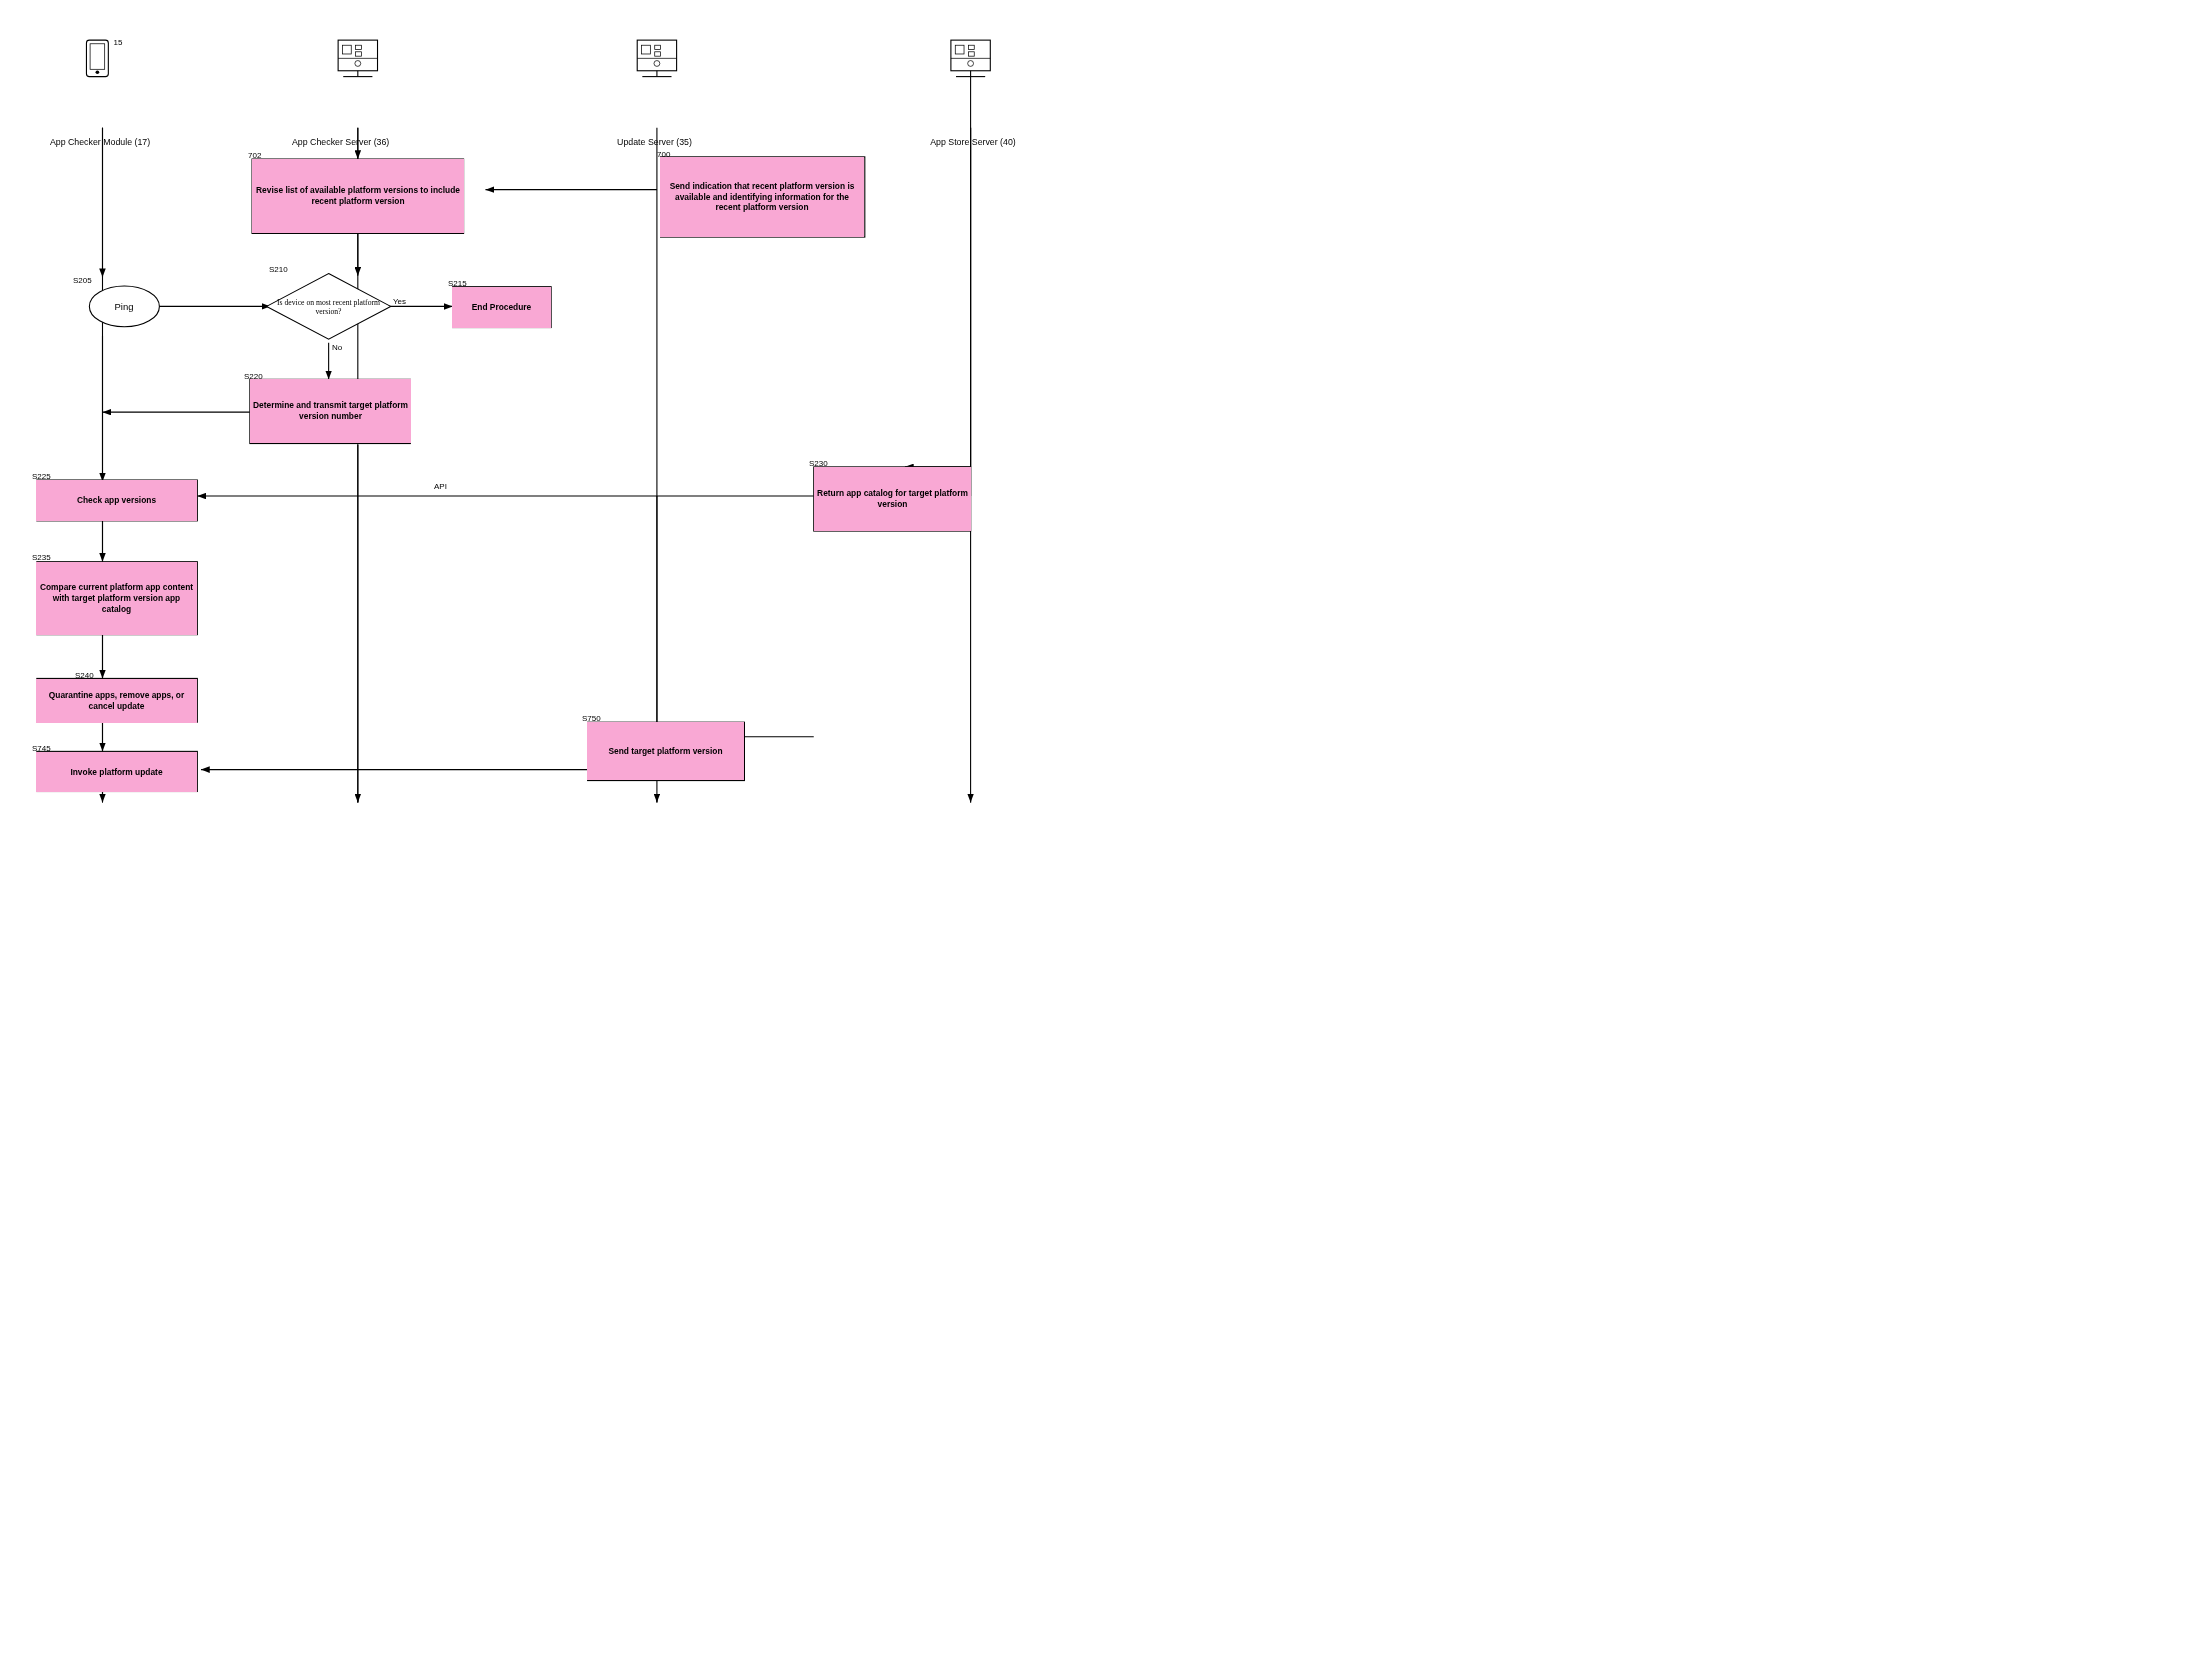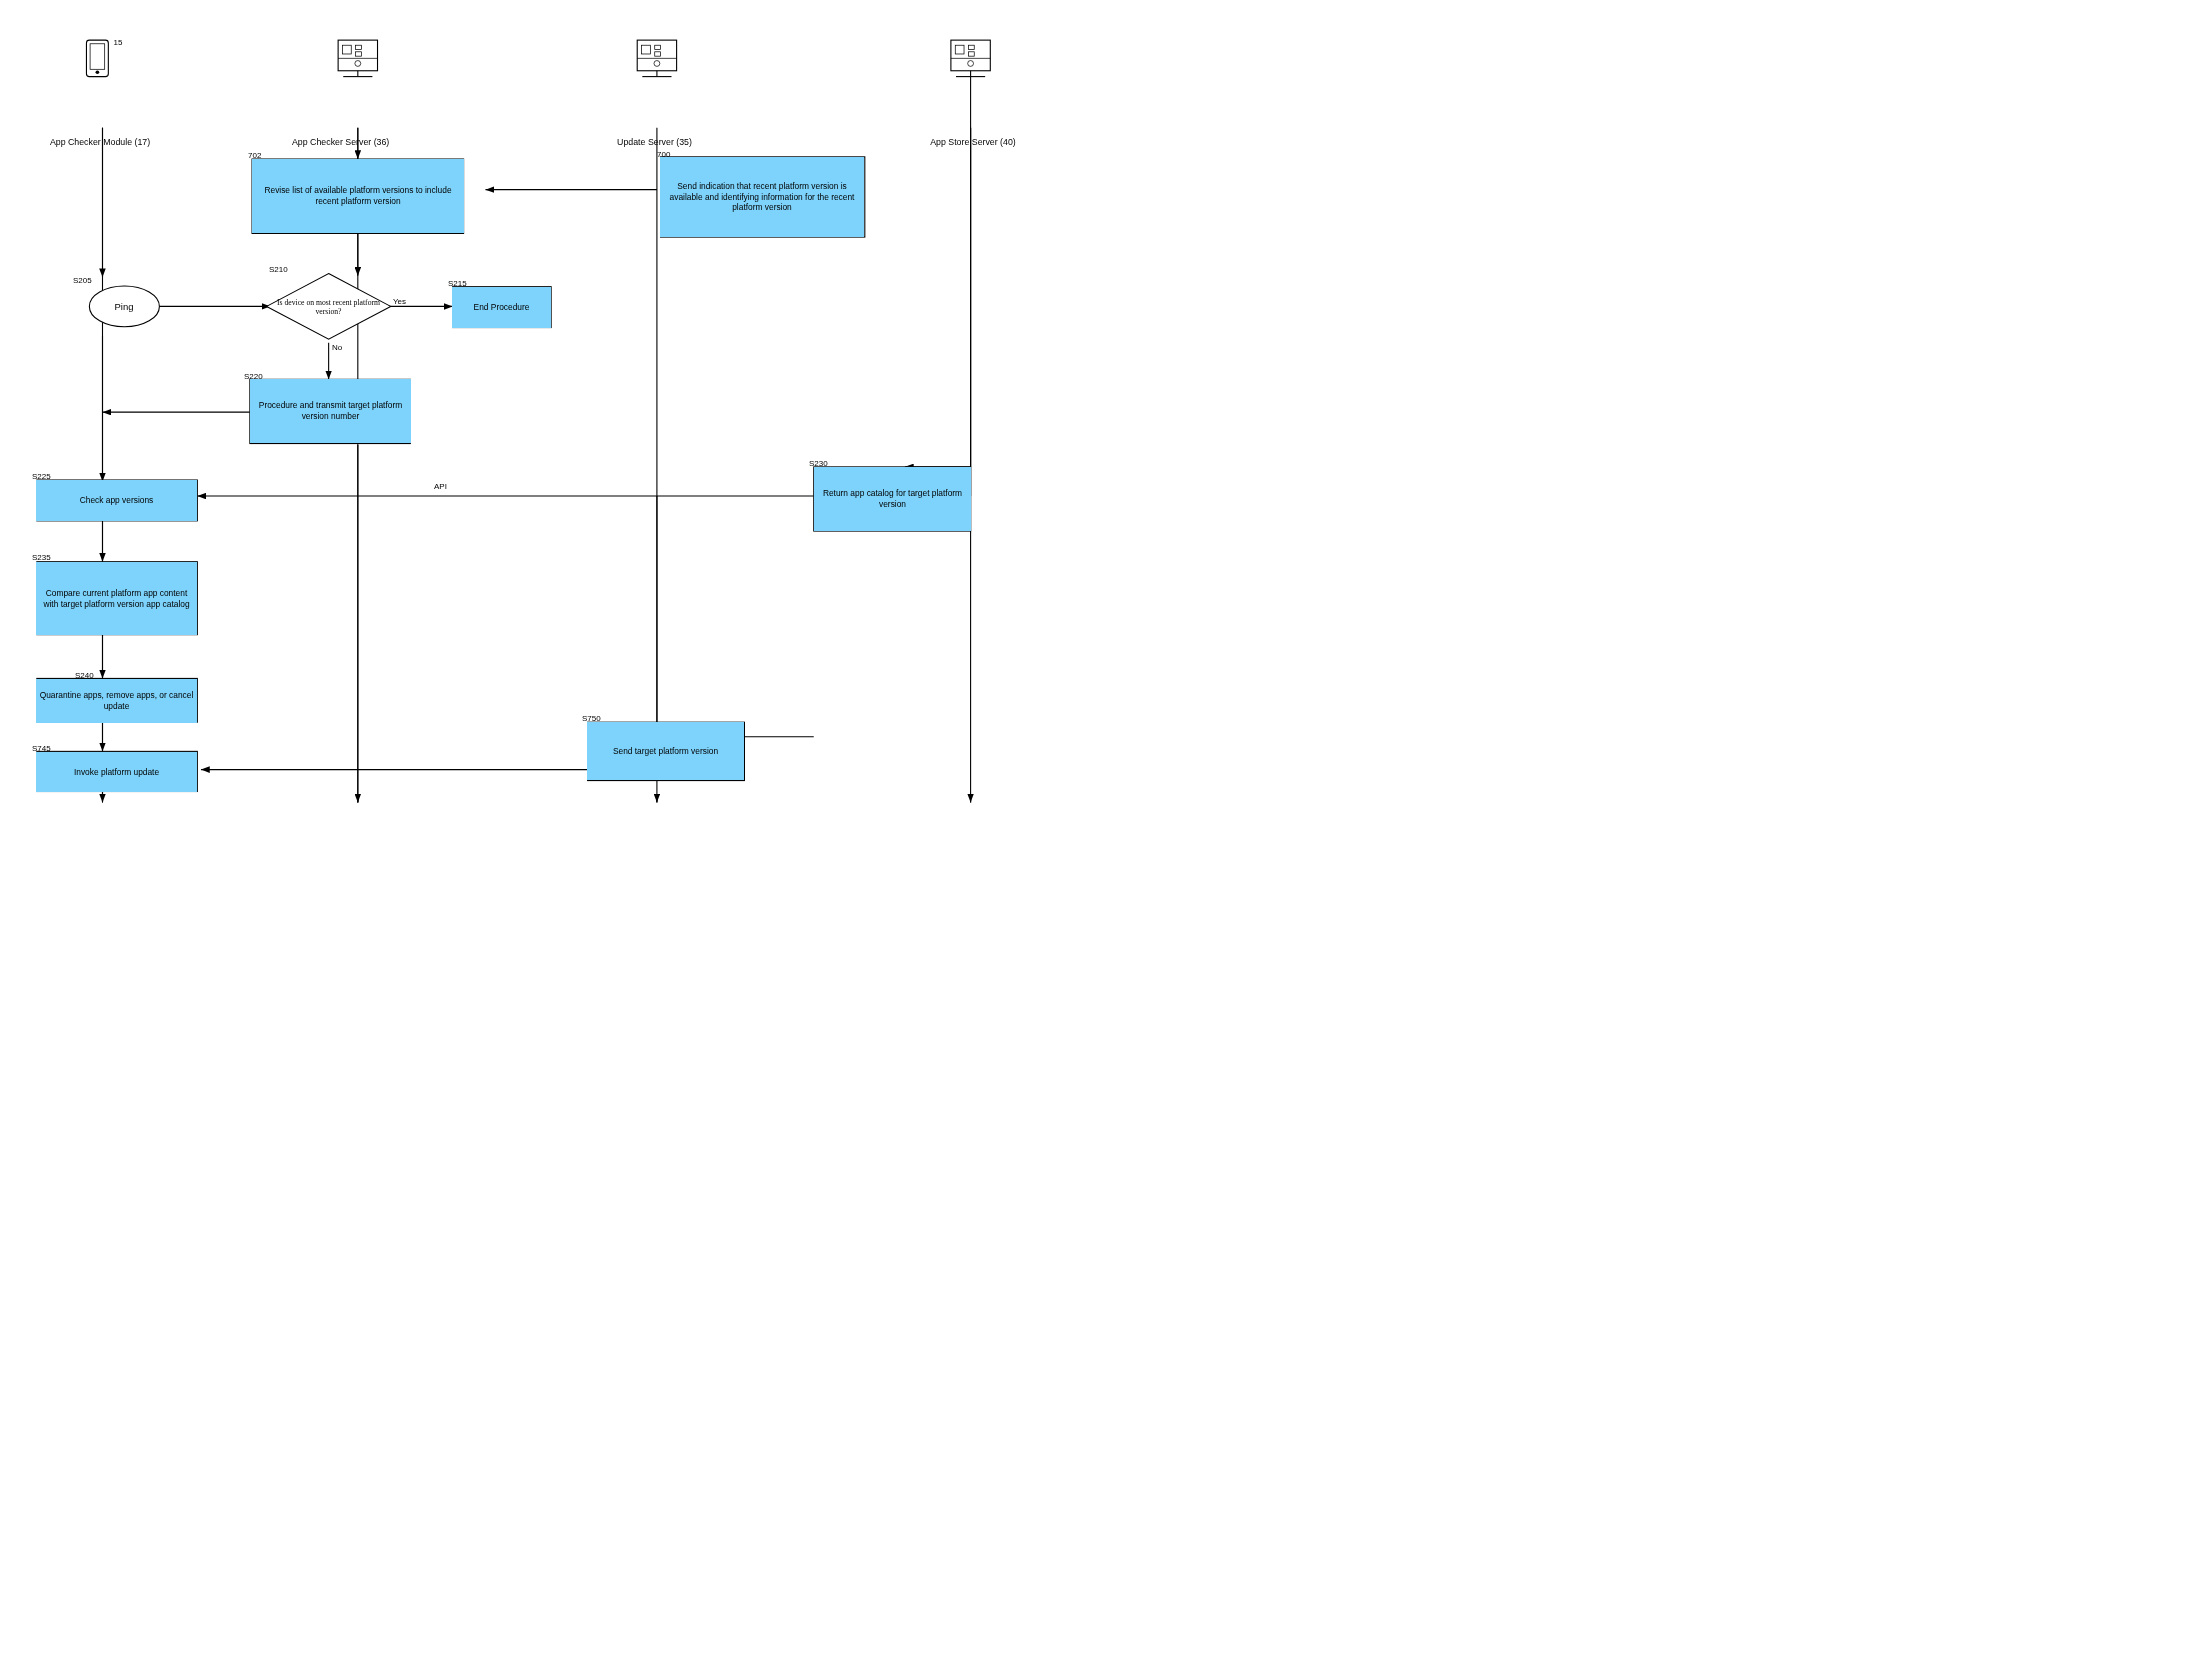--- a/index.html
+++ b/index.html
@@ -25,28 +25,29 @@
     }
     .label {
       position: absolute;
       text-align: center;
       font-size: 8.8px;
       line-height: 1.3;
     }
     .box {
       position: absolute;
       border: 1.1px solid #000;
-      background: #7dd3fc;
+      background: #f9a8d4;
       text-align: center;
       font-size: 8.8px;
       line-height: 1.3;
       display: flex;
       align-items: center;
       justify-content: center;
       padding: 2.9px;
+      font-weight: bold;
     }
     .step-label {
       position: absolute;
       font-size: 8px;
     }
   </style>
 </head>
 <body>
 
 <div class="diagram-container">
@@ -204,21 +205,21 @@
 
   <div style="position:absolute; left:393px; top:297px; font-size:8px;">Yes</div>
 
   <div style="position:absolute; left:332px; top:343px; font-size:8px;">No</div>
 
   <div class="box" style="left:452px; top:287px; width:99px; height:41px; border:none; font-size:8.4px;">
     End Procedure
   </div>
 
   <div class="box" style="left:250px; top:379px; width:161px; height:64px; border:none; font-size:8.4px;">
-    Procedure and transmit target platform version number
+    Determine and transmit target platform version number
   </div>
 
   <div class="box" style="left:36px; top:480px; width:161px; height:41px; border:none; font-size:8.4px;">
     Check app versions
   </div>
 
   <div style="position:absolute; left:434px; top:482px; font-size:8px; background:#fff;">API</div>
 
   <div class="box" style="left:814px; top:467px; width:157px; height:64px; border:none; font-size:8.4px;">
     Return app catalog for target platform version

